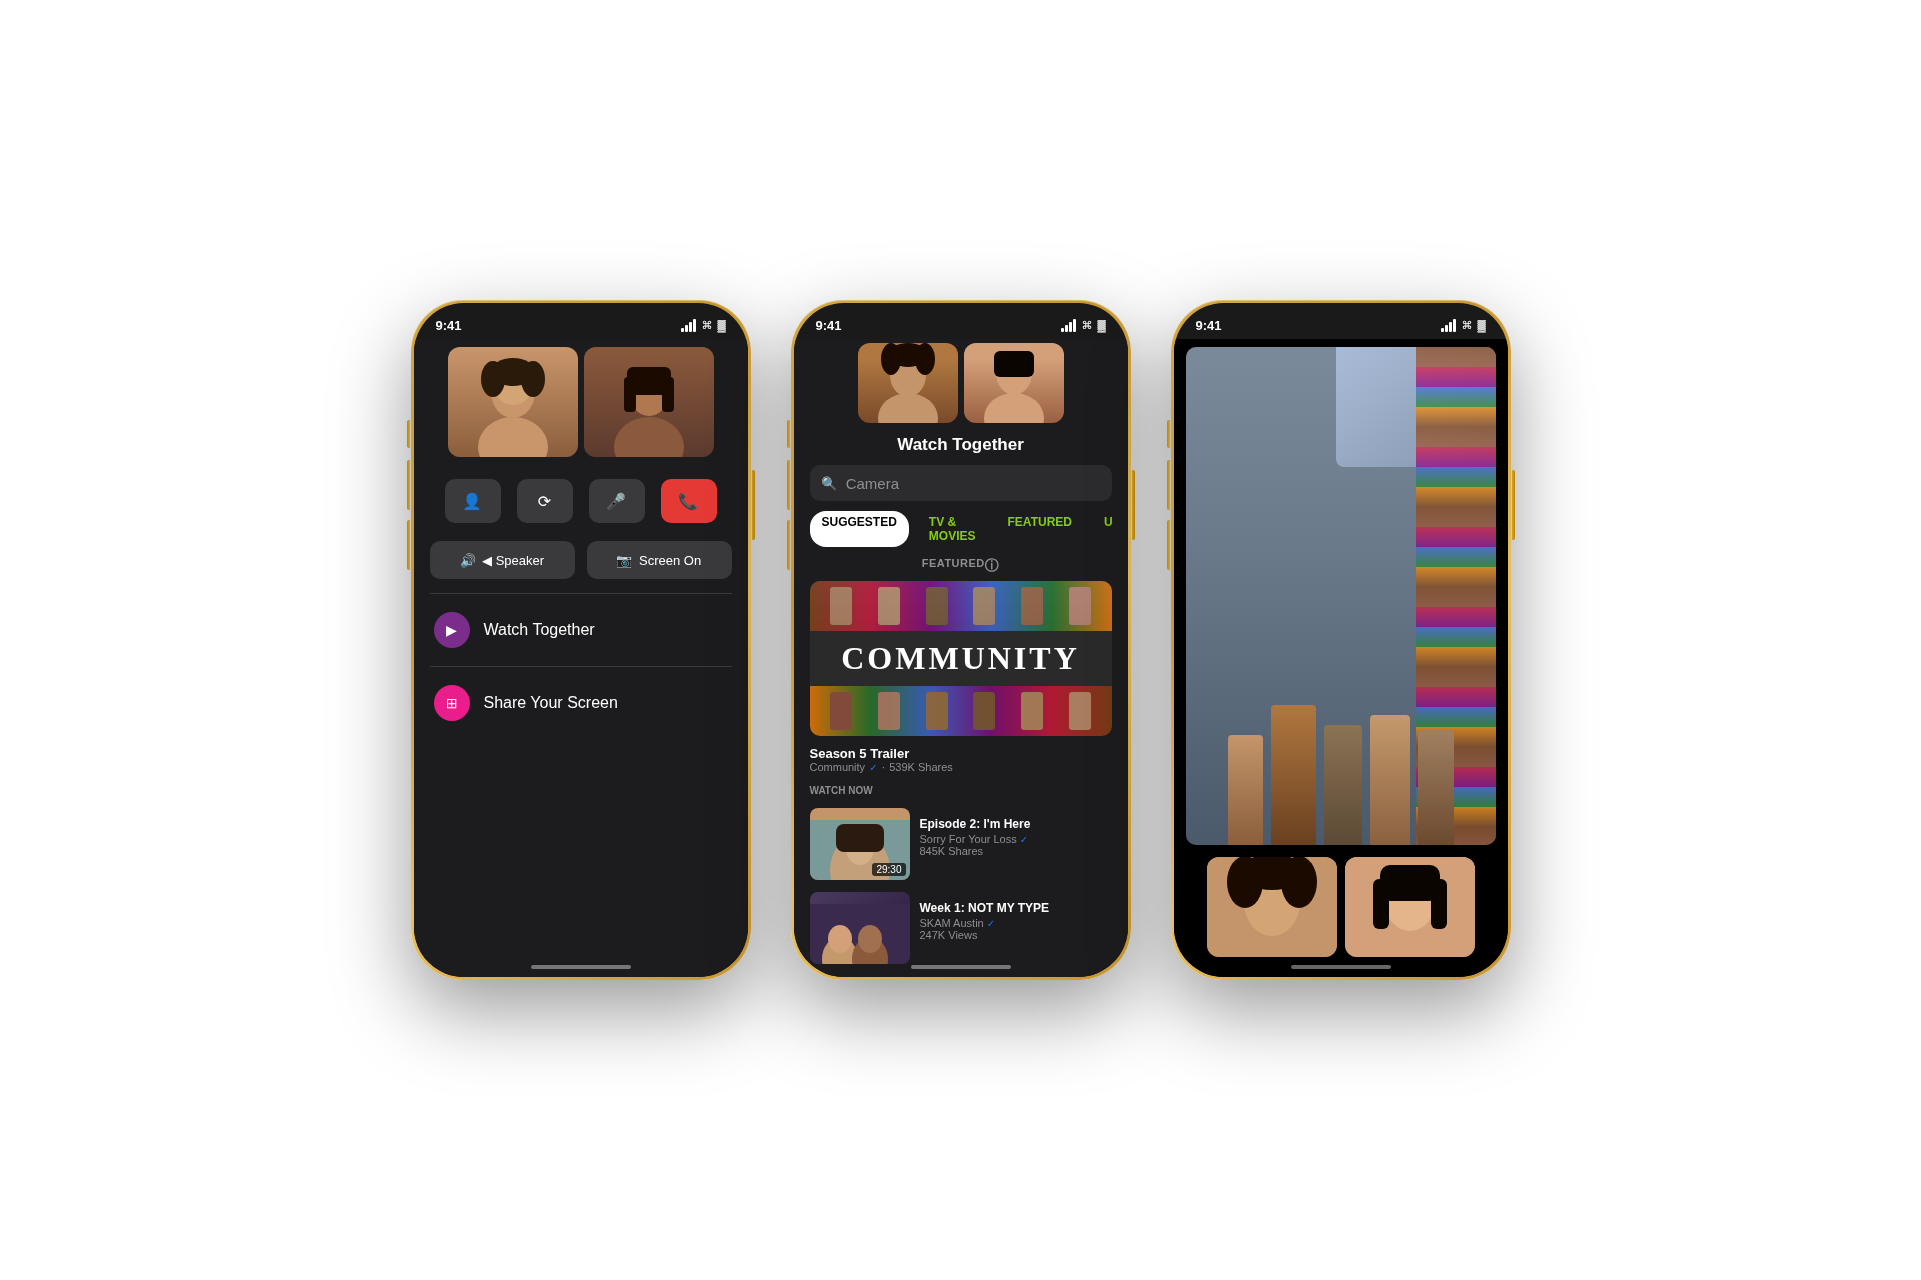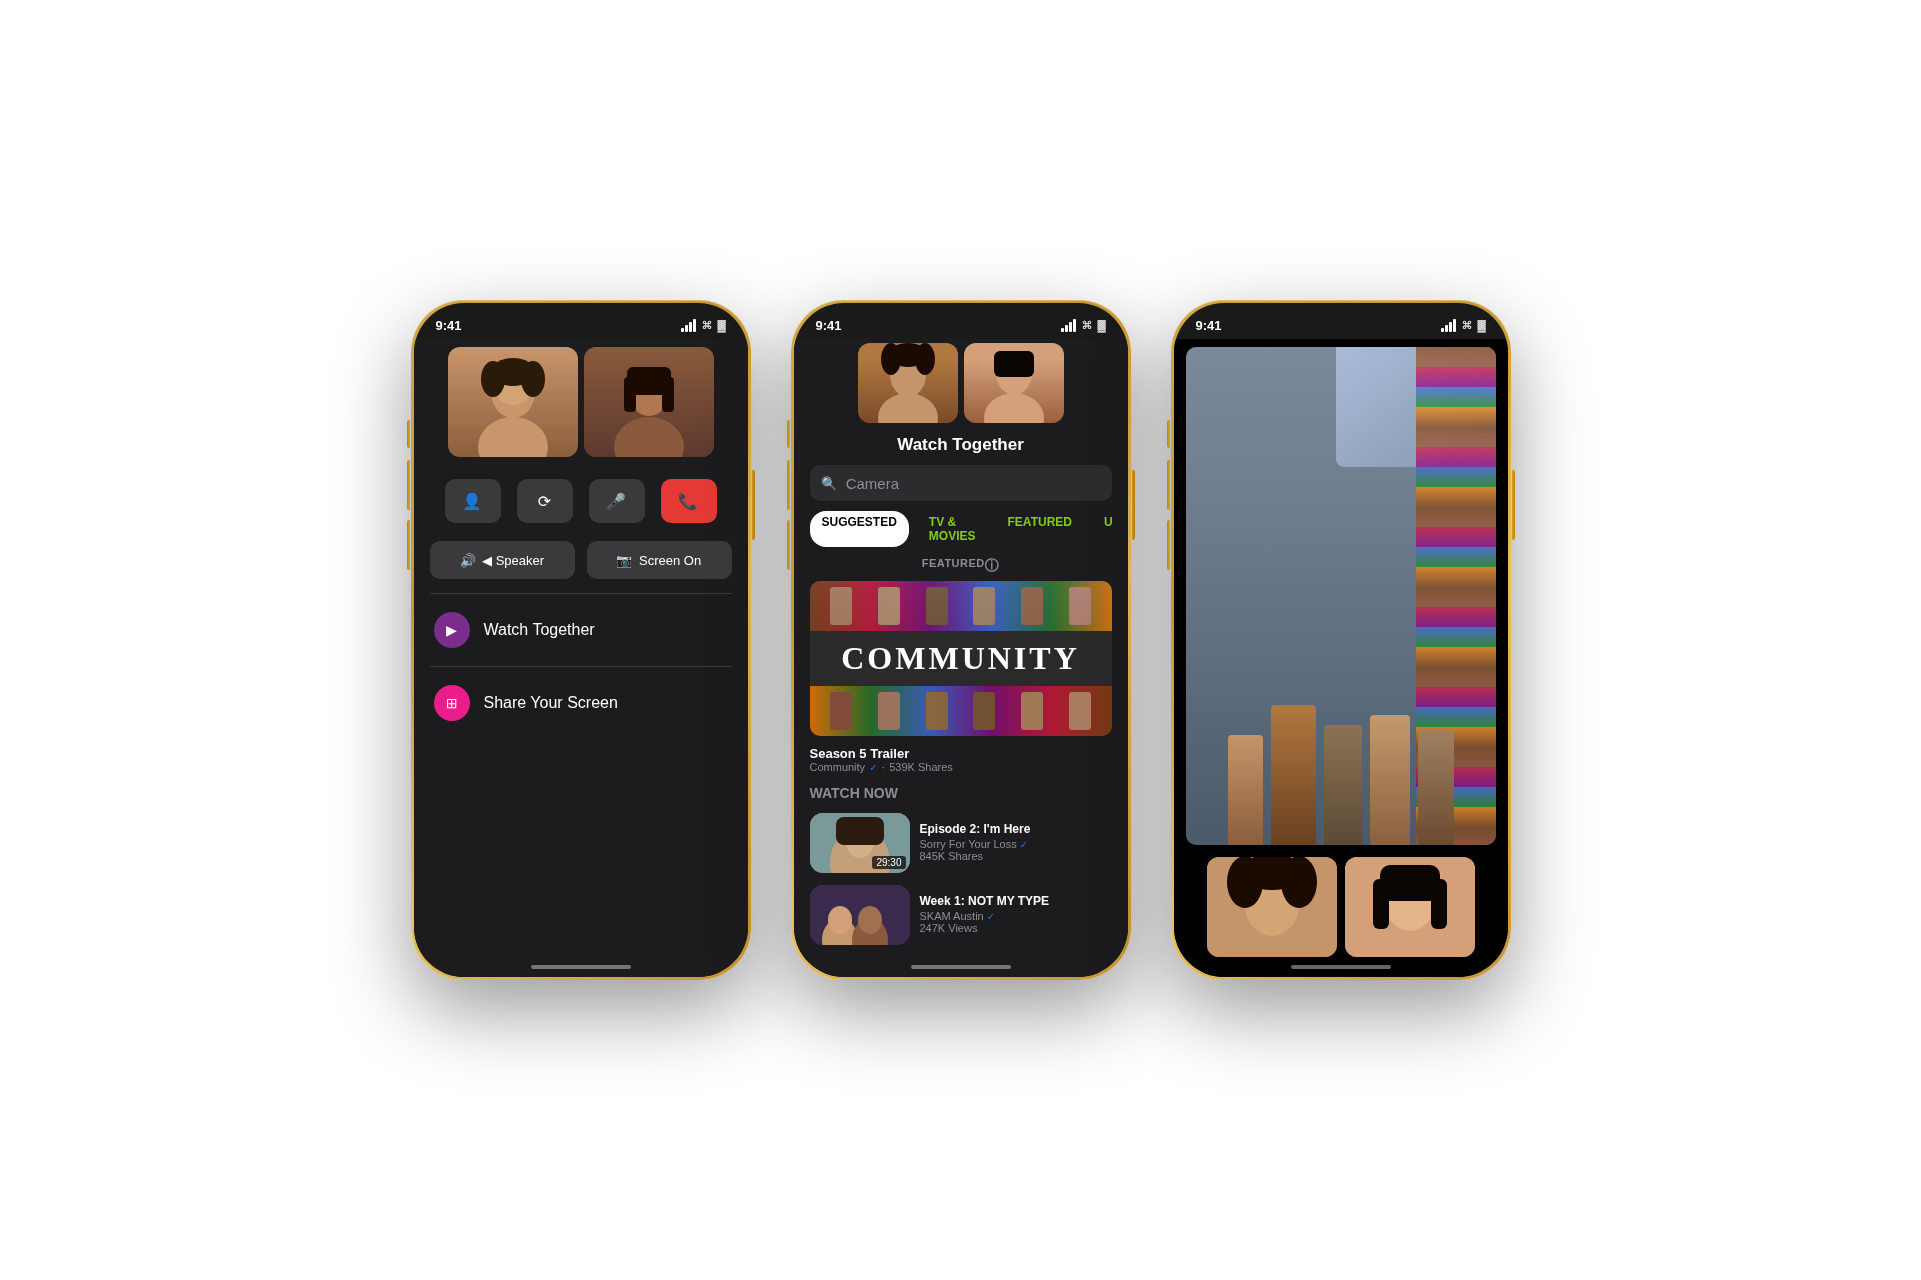--- a/index.html
+++ b/index.html
@@ -286,35 +286,35 @@
     }
     .video-sub {
       font-size: 11px;
       color: #8e8e93;
       display: flex;
       align-items: center;
       gap: 4px;
     }
     .verified-badge { color: #1877F2; font-size: 10px; }
     .section-label-sm {
-      font-size: 14px;
+      font-size: 10px;
       font-weight: 600;
       color: #8e8e93;
       padding: 4px 16px 6px;
     }
     .video-list-item {
       display: flex;
       gap: 10px;
       padding: 6px 16px;
       align-items: flex-start;
     }
     .video-thumb-small {
       width: 100px;
-      height: 60px;
-      border-radius: 13px;
+      height: 72px;
+      border-radius: 8px;
       background: #3a3a3c;
       position: relative;
       overflow: hidden;
       flex-shrink: 0;
     }
     .duration-badge {
       position: absolute;
       bottom: 4px;
       right: 4px;
       background: rgba(0,0,0,0.7);

